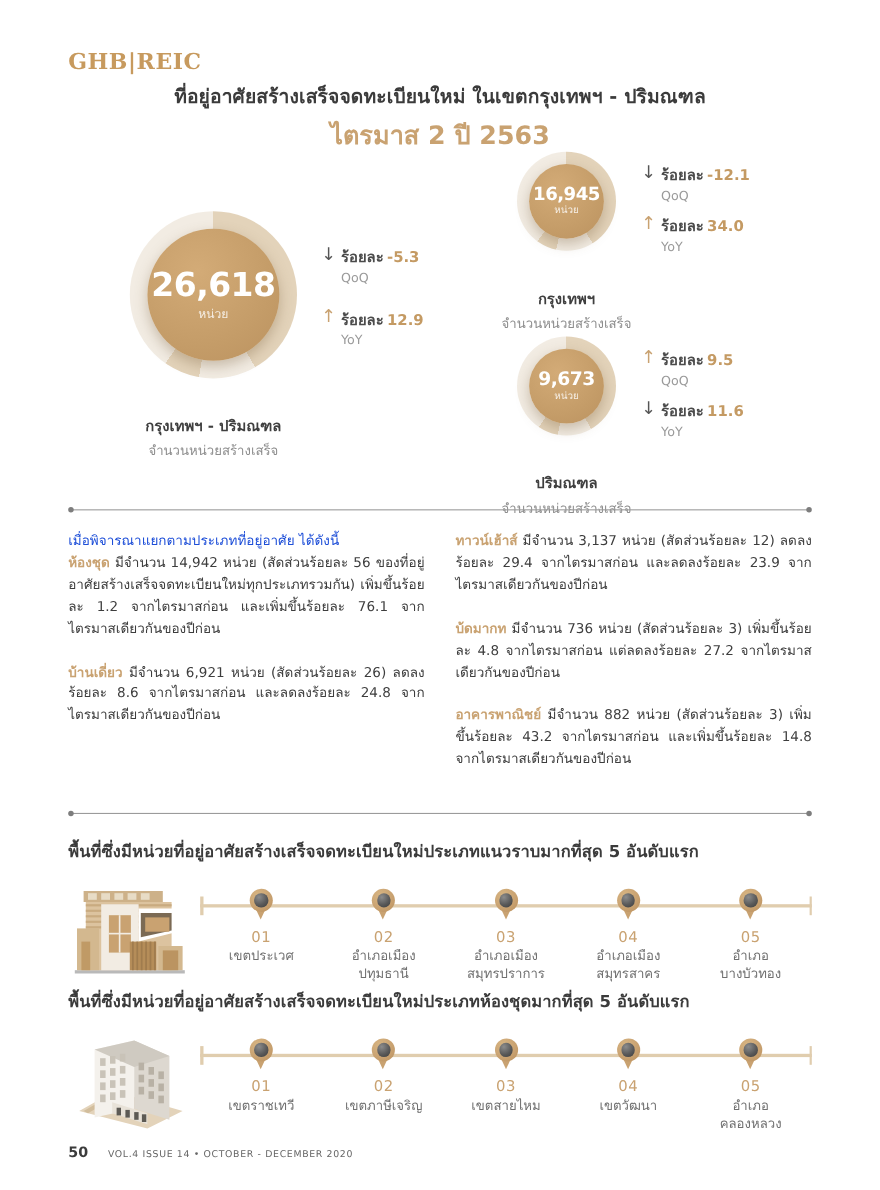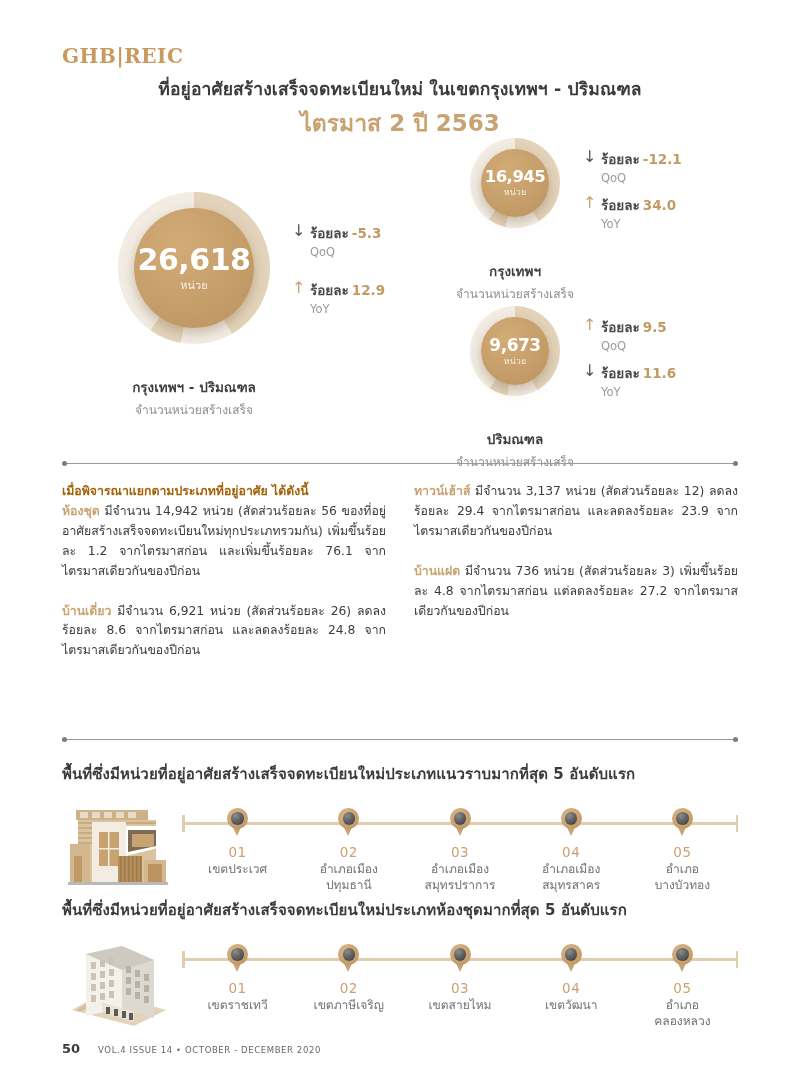--- a/index.html
+++ b/index.html
@@ -65,21 +65,21 @@
   .divider .dot { position: absolute; top: 0px; width: 5px; height: 5px; border-radius: 50%; background: #7d7d7d; }
   .divider .dot.l { left: 0; }
   .divider .dot.r { right: 0; }
 
   
   .cols { position: absolute; left: 62px; top: 482px; width: 676px; display: flex; gap: 28px; }
   .col { width: 324px; }
   .para { font-size: 12.3px; line-height: 1.62; color: #3d3d3d; text-align: justify; margin-bottom: 14px; }
   .para:last-child { margin-bottom: 0; }
   .hl { color: #c9a271; font-weight: bold; }
-  .hl-lead { color: #a16207; font-weight: bold; display: block; }
+  .hl-lead { color: #1d4ed8; font-weight: normal; display: block; }
 
   
   .rank-sec { position: absolute; left: 62px; width: 676px; }
   .rank-title {
     font-size: 15px; font-weight: bold; color: #3b3b3b; letter-spacing: .1px;
     margin-bottom: 12px;
   }
   .rank-body { position: relative; height: 100px; }
 
   .timeline { position: absolute; left: 120px; right: 0; top: 24px; height: 2px; }
@@ -242,21 +242,24 @@
       <div class="para" style="margin-top:20px;">
         <span class="hl">บ้านเดี่ยว</span><span> มีจำนวน 6,921 หน่วย (สัดส่วนร้อยละ 26) ลดลงร้อยละ 8.6 จากไตรมาสก่อน และลดลงร้อยละ 24.8 จากไตรมาสเดียวกันของปีก่อน</span>
       </div>
     </div>
 
     <div class="col">
       <div class="para">
         <span class="hl">ทาวน์เฮ้าส์</span><span> มีจำนวน 3,137 หน่วย (สัดส่วนร้อยละ 12) ลดลงร้อยละ 29.4 จากไตรมาสก่อน และลดลงร้อยละ 23.9 จากไตรมาสเดียวกันของปีก่อน</span>
       </div>
       <div class="para" style="margin-top:20px;">
-        <span class="hl">บ้านแฝด</span><span> มีจำนวน 736 หน่วย (สัดส่วนร้อยละ 3) เพิ่มขึ้นร้อยละ 4.8 จากไตรมาสก่อน แต่ลดลงร้อยละ 27.2 จากไตรมาสเดียวกันของปีก่อน</span>
+        <span class="hl">บ้ดมากท</span><span> มีจำนวน 736 หน่วย (สัดส่วนร้อยละ 3) เพิ่มขึ้นร้อยละ 4.8 จากไตรมาสก่อน แต่ลดลงร้อยละ 27.2 จากไตรมาสเดียวกันของปีก่อน</span>
+      </div>
+      <div class="para" style="margin-top:20px;">
+        <span class="hl">อาคารพาณิชย์</span><span> มีจำนวน 882 หน่วย (สัดส่วนร้อยละ 3) เพิ่มขึ้นร้อยละ 43.2 จากไตรมาสก่อน และเพิ่มขึ้นร้อยละ 14.8 จากไตรมาสเดียวกันของปีก่อน</span>
       </div>
     </div>
   </div>
 
   <div class="divider" style="left:62px; top:737px; width:676px;">
     <div class="line"></div>
     <div class="dot l"></div>
     <div class="dot r"></div>
   </div>
 

